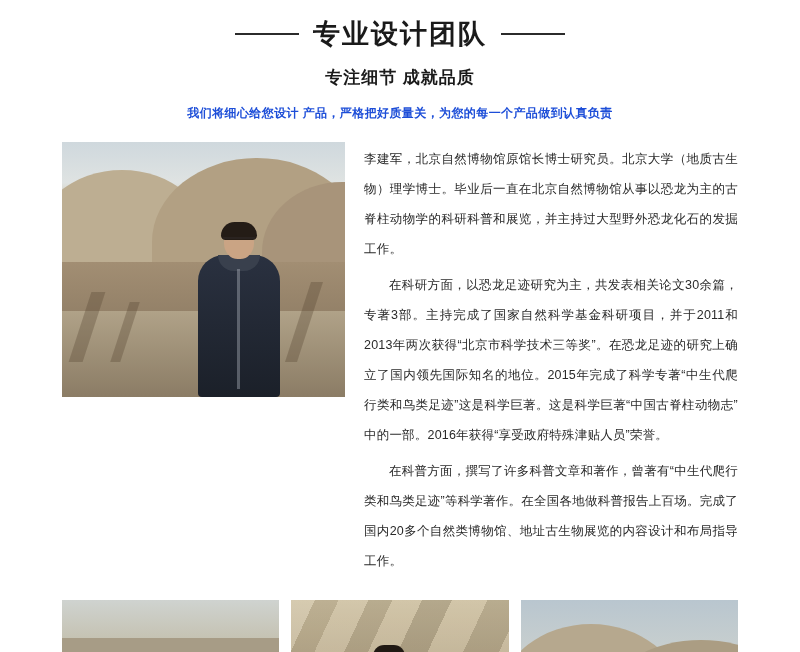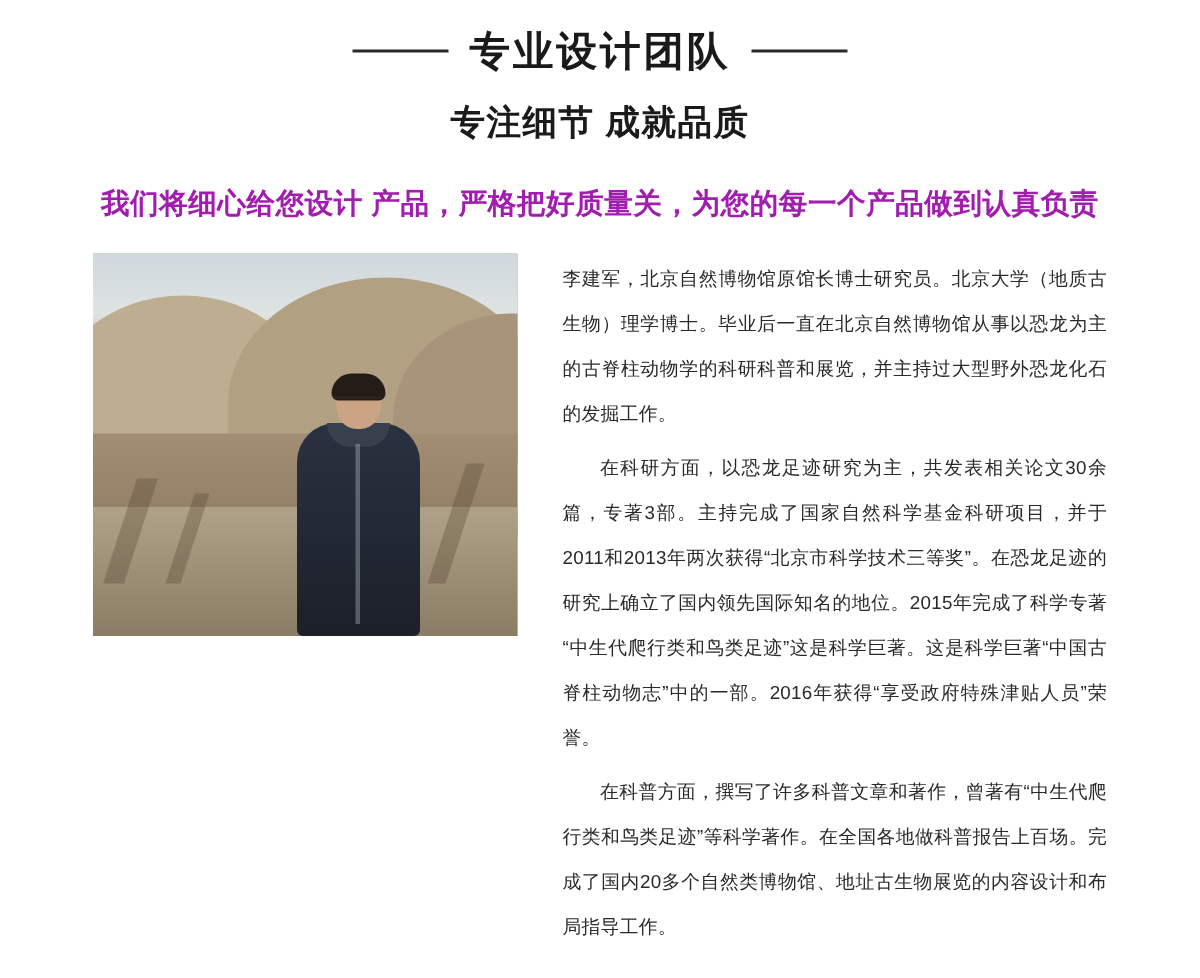--- a/index.html
+++ b/index.html
@@ -43,41 +43,41 @@
   .main-title {
     font-size: 27px;
     font-weight: bold;
     letter-spacing: 2px;
     color: #1a1a1a;
     line-height: 1.2;
     white-space: nowrap;
   }
   .sub-title {
     margin-top: 16px;
-    font-size: 23px;
+    font-size: 17px;
     font-weight: bold;
     letter-spacing: 1px;
     color: #1a1a1a;
   }
   .tag-line {
-    margin-top: 26px;
-    font-size: 19px;
+    margin-top: 16px;
+    font-size: 12px;
     font-weight: bold;
     letter-spacing: 0.4px;
-    color: #a21caf;
+    color: #1d4ed8;
   }
 
   
   .content {
     position: relative;
     margin-top: 20px;
     padding: 0 62px 0 62px;
     display: flex;
     align-items: flex-start;
-    gap: 30px;
+    gap: 19px;
   }
 
   .portrait {
     position: relative;
     width: 283px;
     height: 255px;
     flex: 0 0 auto;
     overflow: hidden;
     background: #b8a68c;
   }

